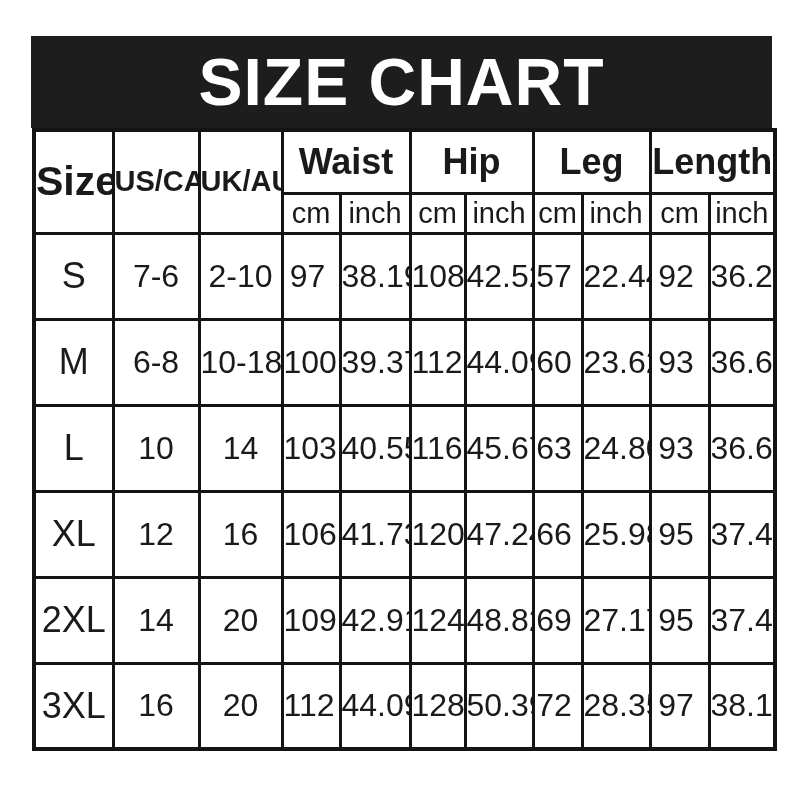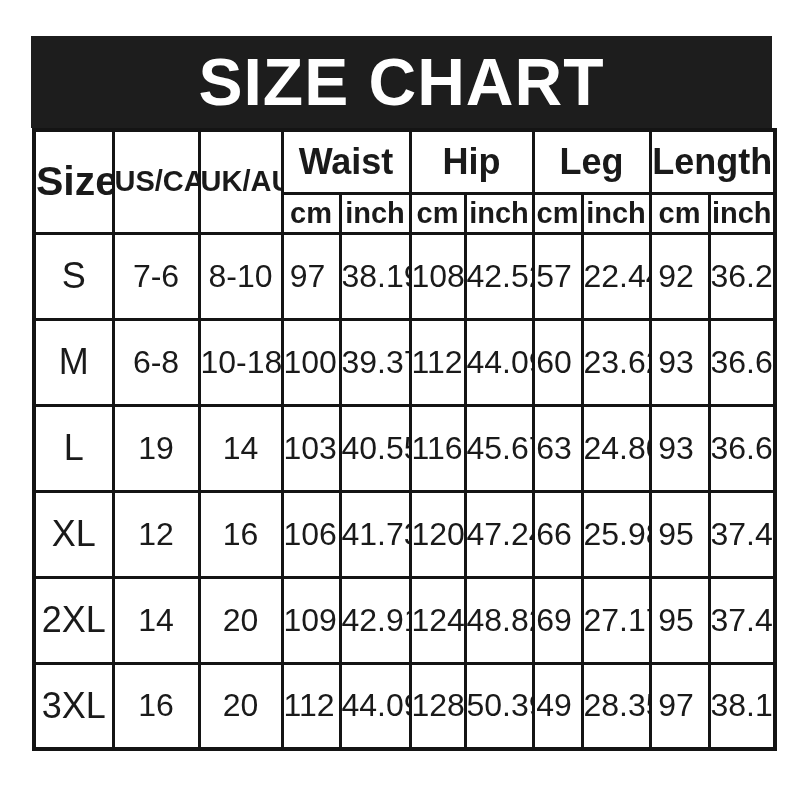--- a/index.html
+++ b/index.html
@@ -48,21 +48,21 @@
     padding: 0;
     overflow: hidden;
     white-space: nowrap;
   }
   tr.group-row  { height: 63px; margin-left: 7px; }
   tr.unit-row   { height: 40px; }
   tbody tr      { height: 86px; }
   th.h-size     { font-size: 41px; font-weight: 700; }
   th.h-region   { font-size: 29px; font-weight: 700; }
   th.h-measure  { font-size: 36px; font-weight: 700; }
-  th.h-unit     { font-size: 29px; font-weight: 700; }
+  th.h-unit     { font-size: 29px; font-weight: 400; }
   .size-table td            { font-size: 32px; font-weight: 400; }
   .size-table td.size-label { font-size: 36px; }
   .size-table td.cm         { text-align: center; padding-right: 7px; }
 </style>
 </head>
 <body>
 
 <div class="banner">
   <div class="title">SIZE CHART</div>
 </div>
@@ -99,21 +99,21 @@
       <th class="h-unit">cm</th>
       <th class="h-unit">inch</th>
       <th class="h-unit">cm</th>
       <th class="h-unit">inch</th>
     </tr>
   </thead>
   <tbody>
       <tr>
         <td class="size-label">S</td>
         <td>7-6</td>
-        <td>8-10</td>
+        <td>2-10</td>
         <td class="cm">97</td>
         <td>38.19</td>
         <td class="cm">108</td>
         <td>42.52</td>
         <td class="cm">57</td>
         <td>22.44</td>
         <td class="cm">92</td>
         <td>36.22</td>
       </tr>
       <tr>
@@ -124,21 +124,21 @@
         <td>39.37</td>
         <td class="cm">112</td>
         <td>44.09</td>
         <td class="cm">60</td>
         <td>23.62</td>
         <td class="cm">93</td>
         <td>36.61</td>
       </tr>
       <tr>
         <td class="size-label">L</td>
-        <td>19</td>
+        <td>10</td>
         <td>14</td>
         <td class="cm">103</td>
         <td>40.55</td>
         <td class="cm">116</td>
         <td>45.67</td>
         <td class="cm">63</td>
         <td>24.80</td>
         <td class="cm">93</td>
         <td>36.61</td>
       </tr>
@@ -169,19 +169,19 @@
         <td>37.40</td>
       </tr>
       <tr>
         <td class="size-label">3XL</td>
         <td>16</td>
         <td>20</td>
         <td class="cm">112</td>
         <td>44.09</td>
         <td class="cm">128</td>
         <td>50.39</td>
-        <td class="cm">49</td>
+        <td class="cm">72</td>
         <td>28.35</td>
         <td class="cm">97</td>
         <td>38.19</td>
       </tr>
     </tbody>
 </table>
 
 </body></html>

